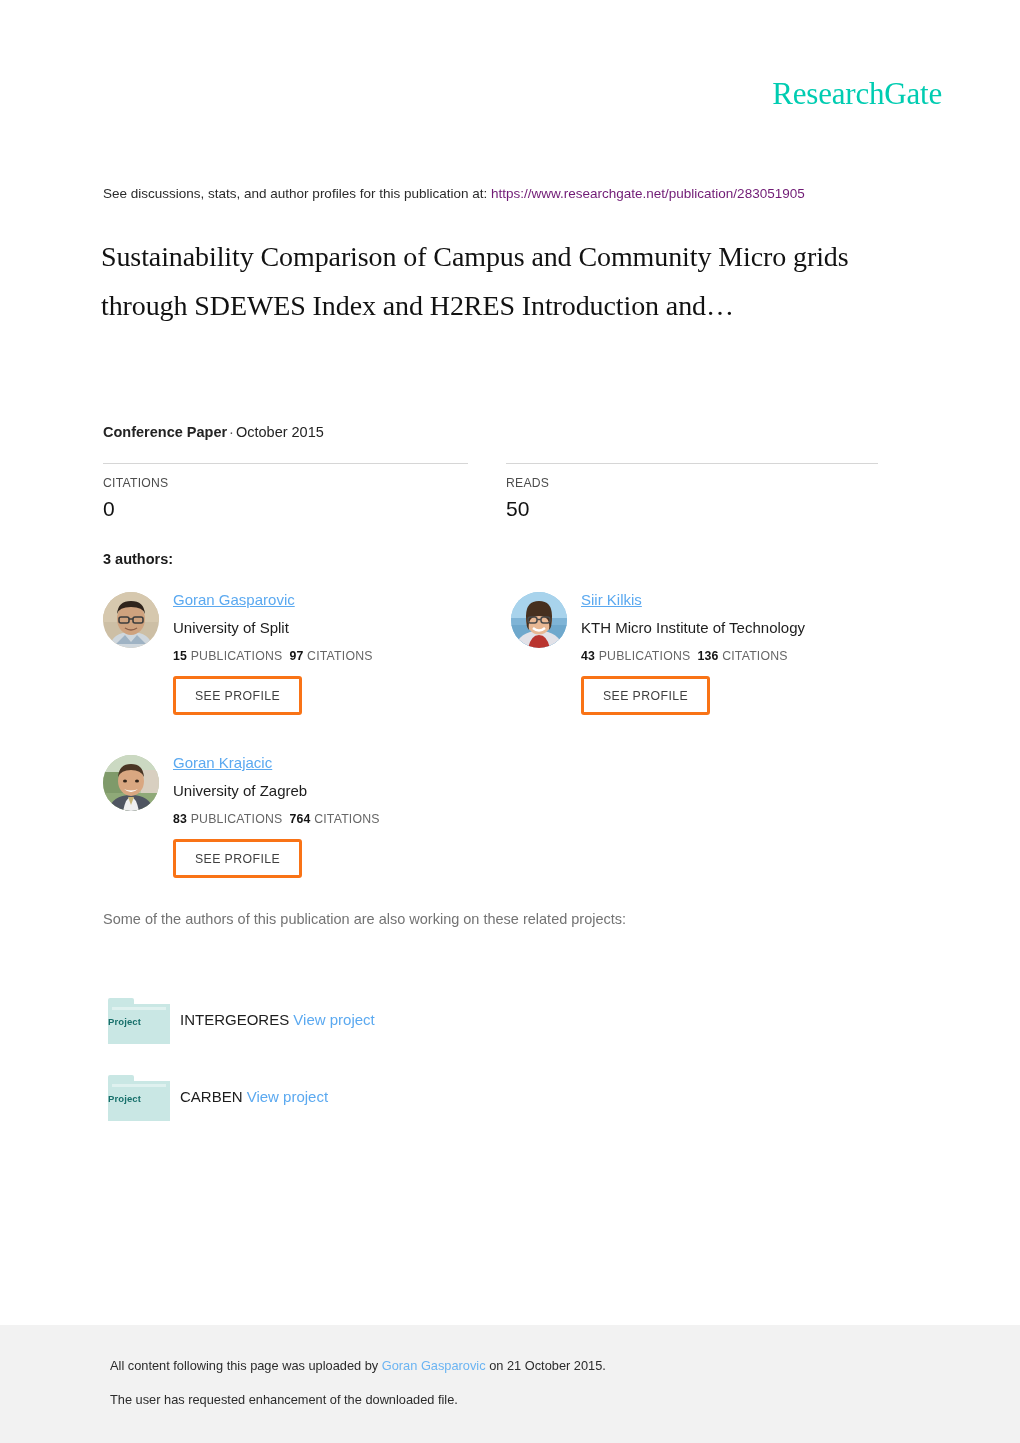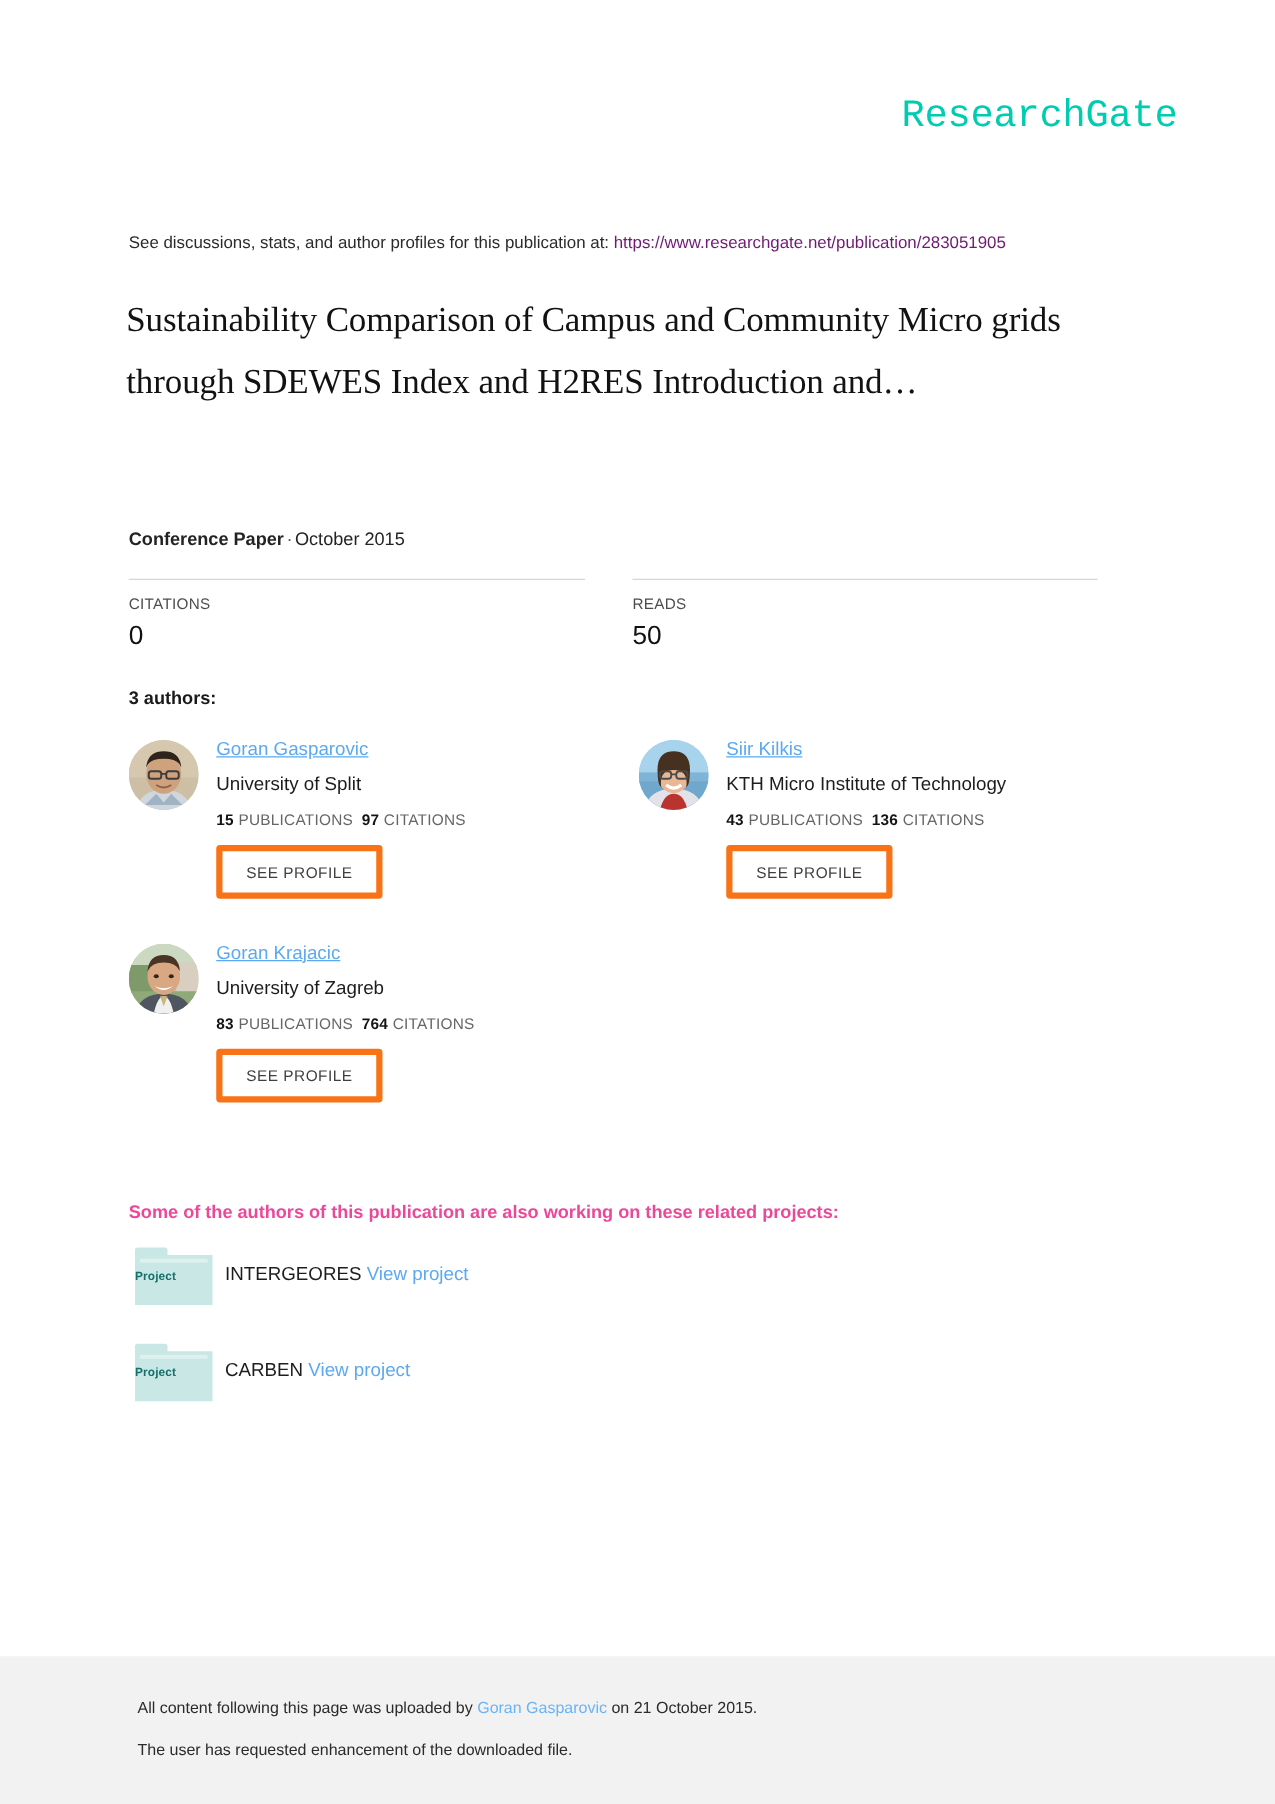--- a/index.html
+++ b/index.html
@@ -20,21 +20,21 @@
     width: 1020px;
     height: 1443px;
     background: #ffffff;
   }
 
   
   .logo {
     position: absolute;
     top: 76px;
     right: 78px;
-    font-family: Liberation Mono, monospace;
+    font-family: Liberation Serif, serif;
     font-size: 31px;
     font-weight: 400;
     letter-spacing: -0.2px;
     color: #00ccb1;
     white-space: nowrap;
   }
 
   
   .content {
     position: absolute;
@@ -164,40 +164,40 @@
   }
   .author-stats b {
     color: #141414;
     font-weight: bold;
   }
   .author-stats .gap { display: inline-block; width: 7px; }
 
   .see-profile {
     margin-top: 13px;
     display: inline-block;
-    border: 5px solid #f97316;
+    border: 3px solid #f97316;
     border-radius: 3px;
     background: #fff;
     padding: 11px 19px 10px 19px;
     font-size: 12.3px;
     letter-spacing: 0.4px;
     color: #3f3f3f;
     font-family: "Liberation Sans", sans-serif;
     cursor: pointer;
     line-height: 1;
   }
 
   
   .projects-heading {
     position: absolute;
-    top: 962px;
+    top: 911px;
     left: 0;
     font-size: 14.5px;
-    font-weight: bold;
-    color: #ec4899;
+    font-weight: normal;
+    color: #737373;
   }
   .project-row {
     position: absolute;
     left: 5px;
     height: 46px;
   }
   .project-row.p0 { top: 998px; }
   .project-row.p1 { top: 1075px; }
 
   .folder-icon {

